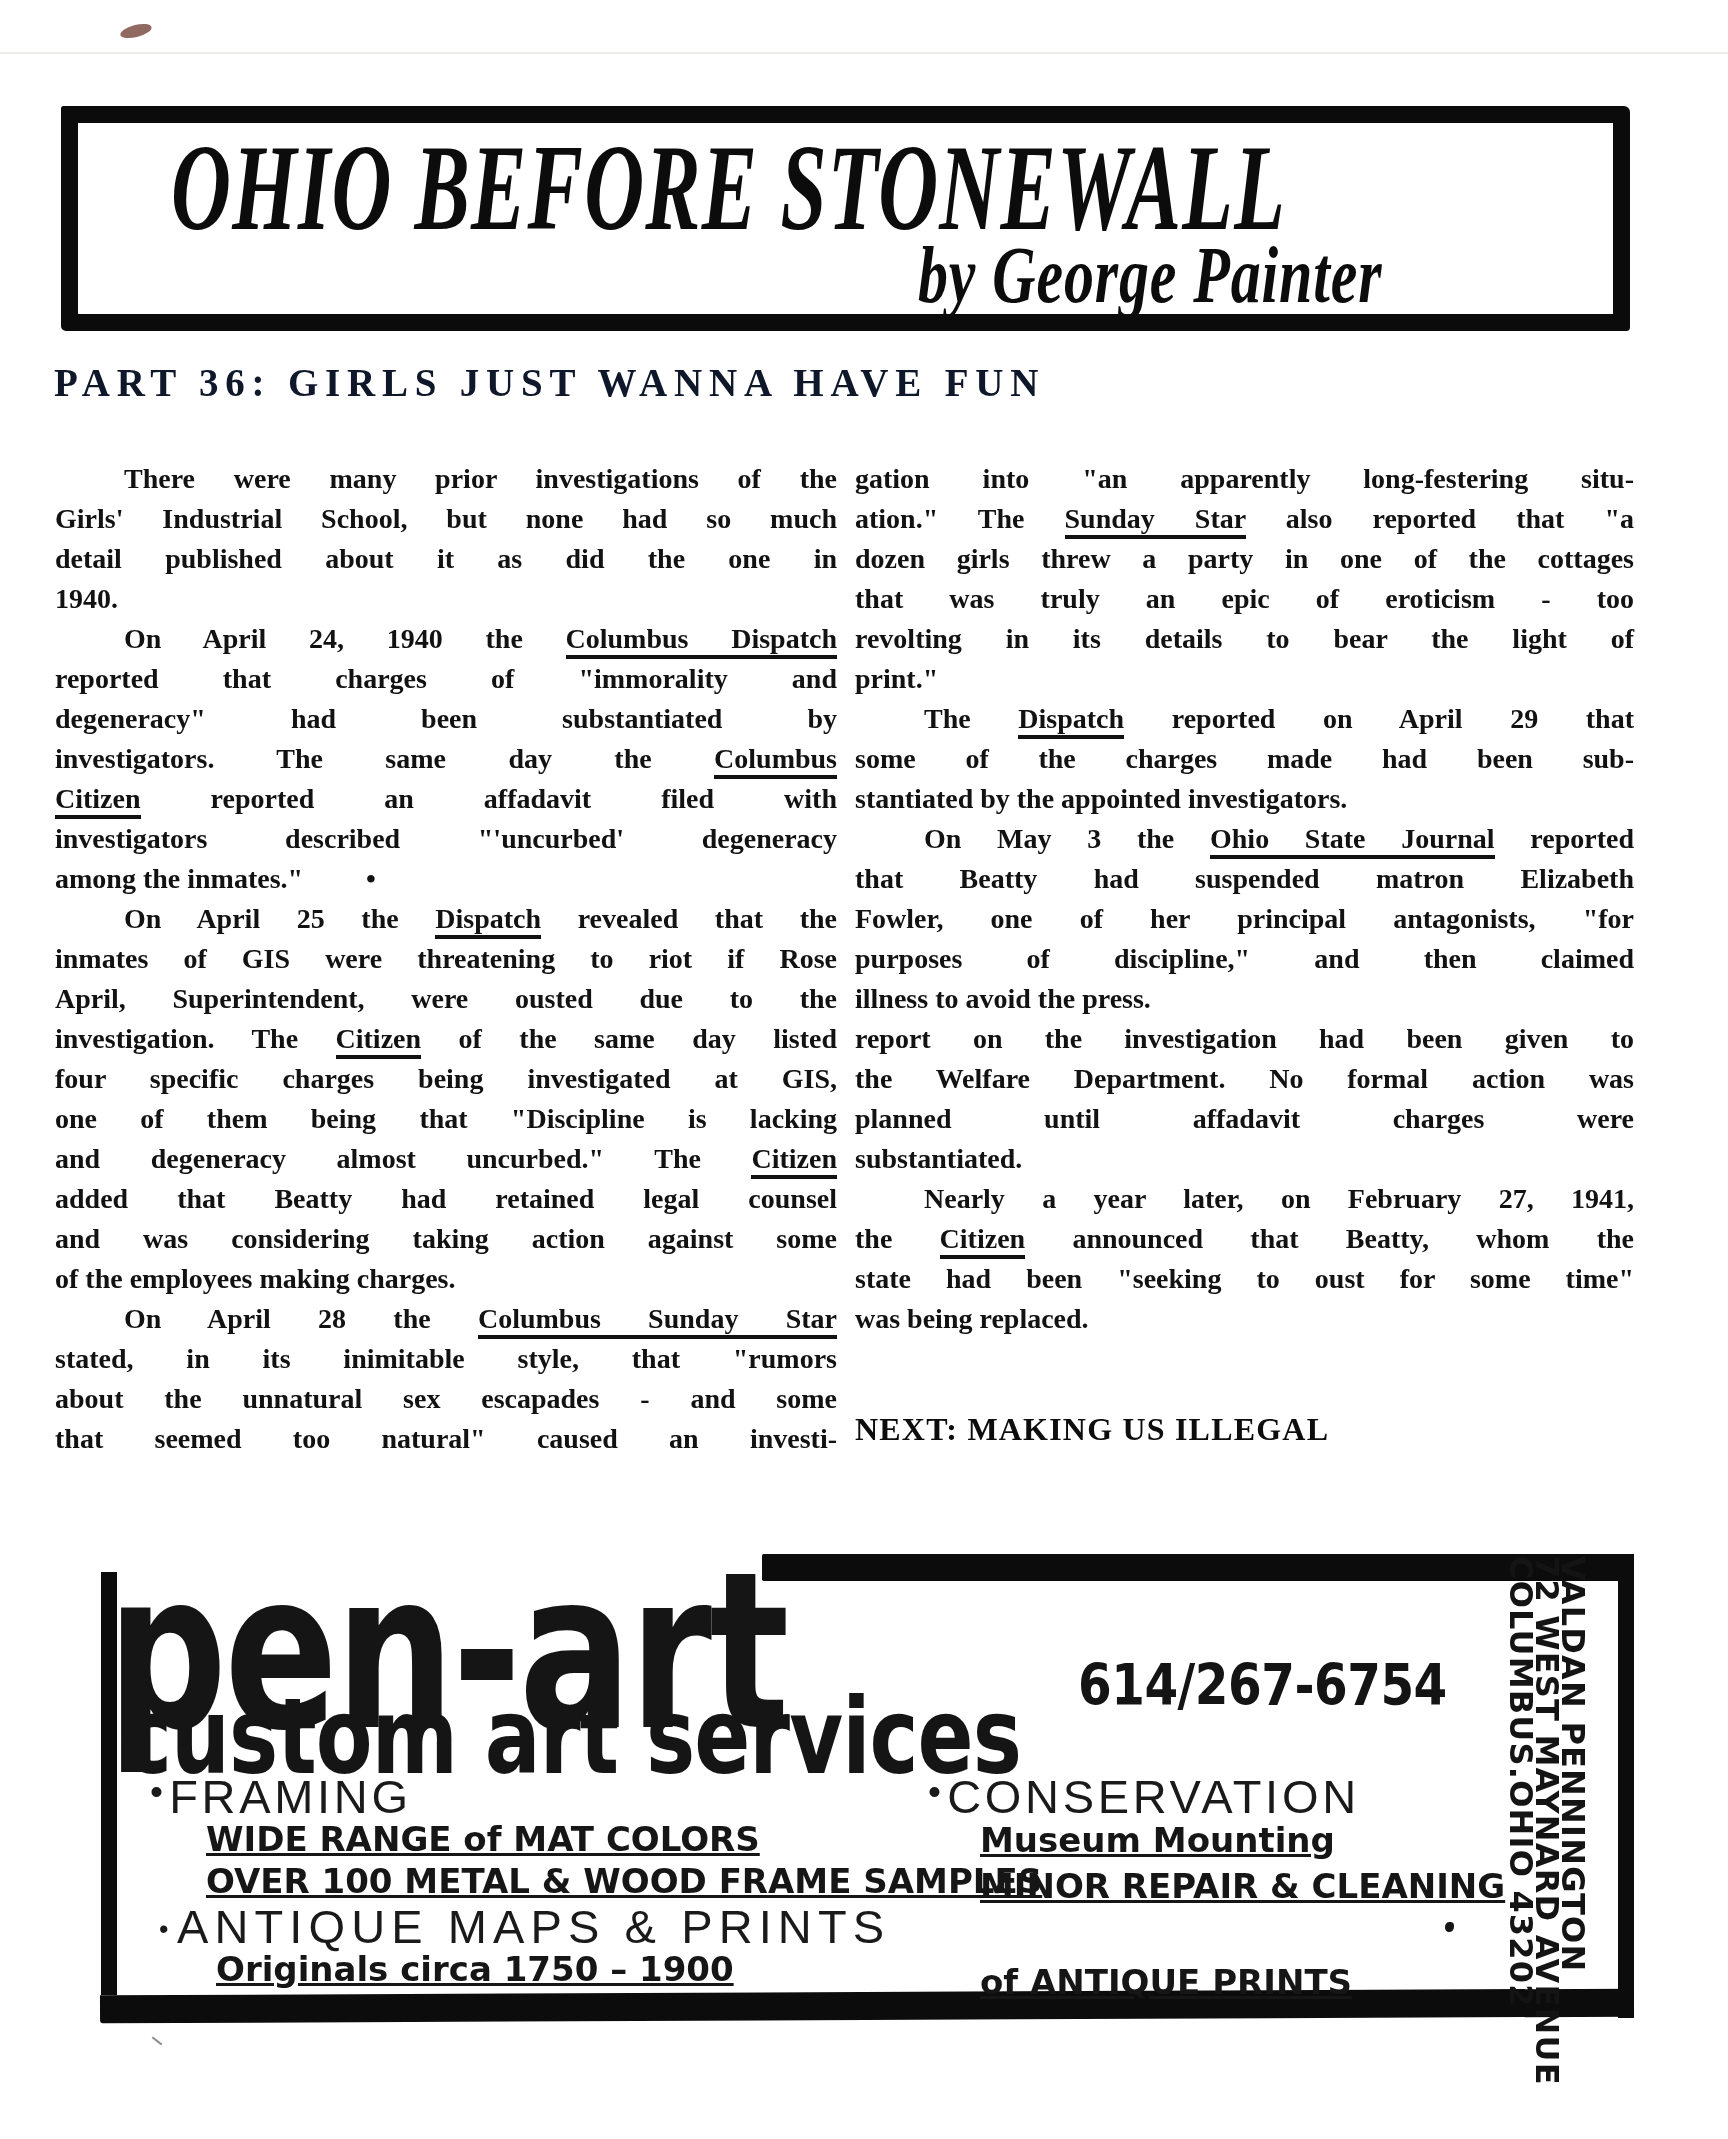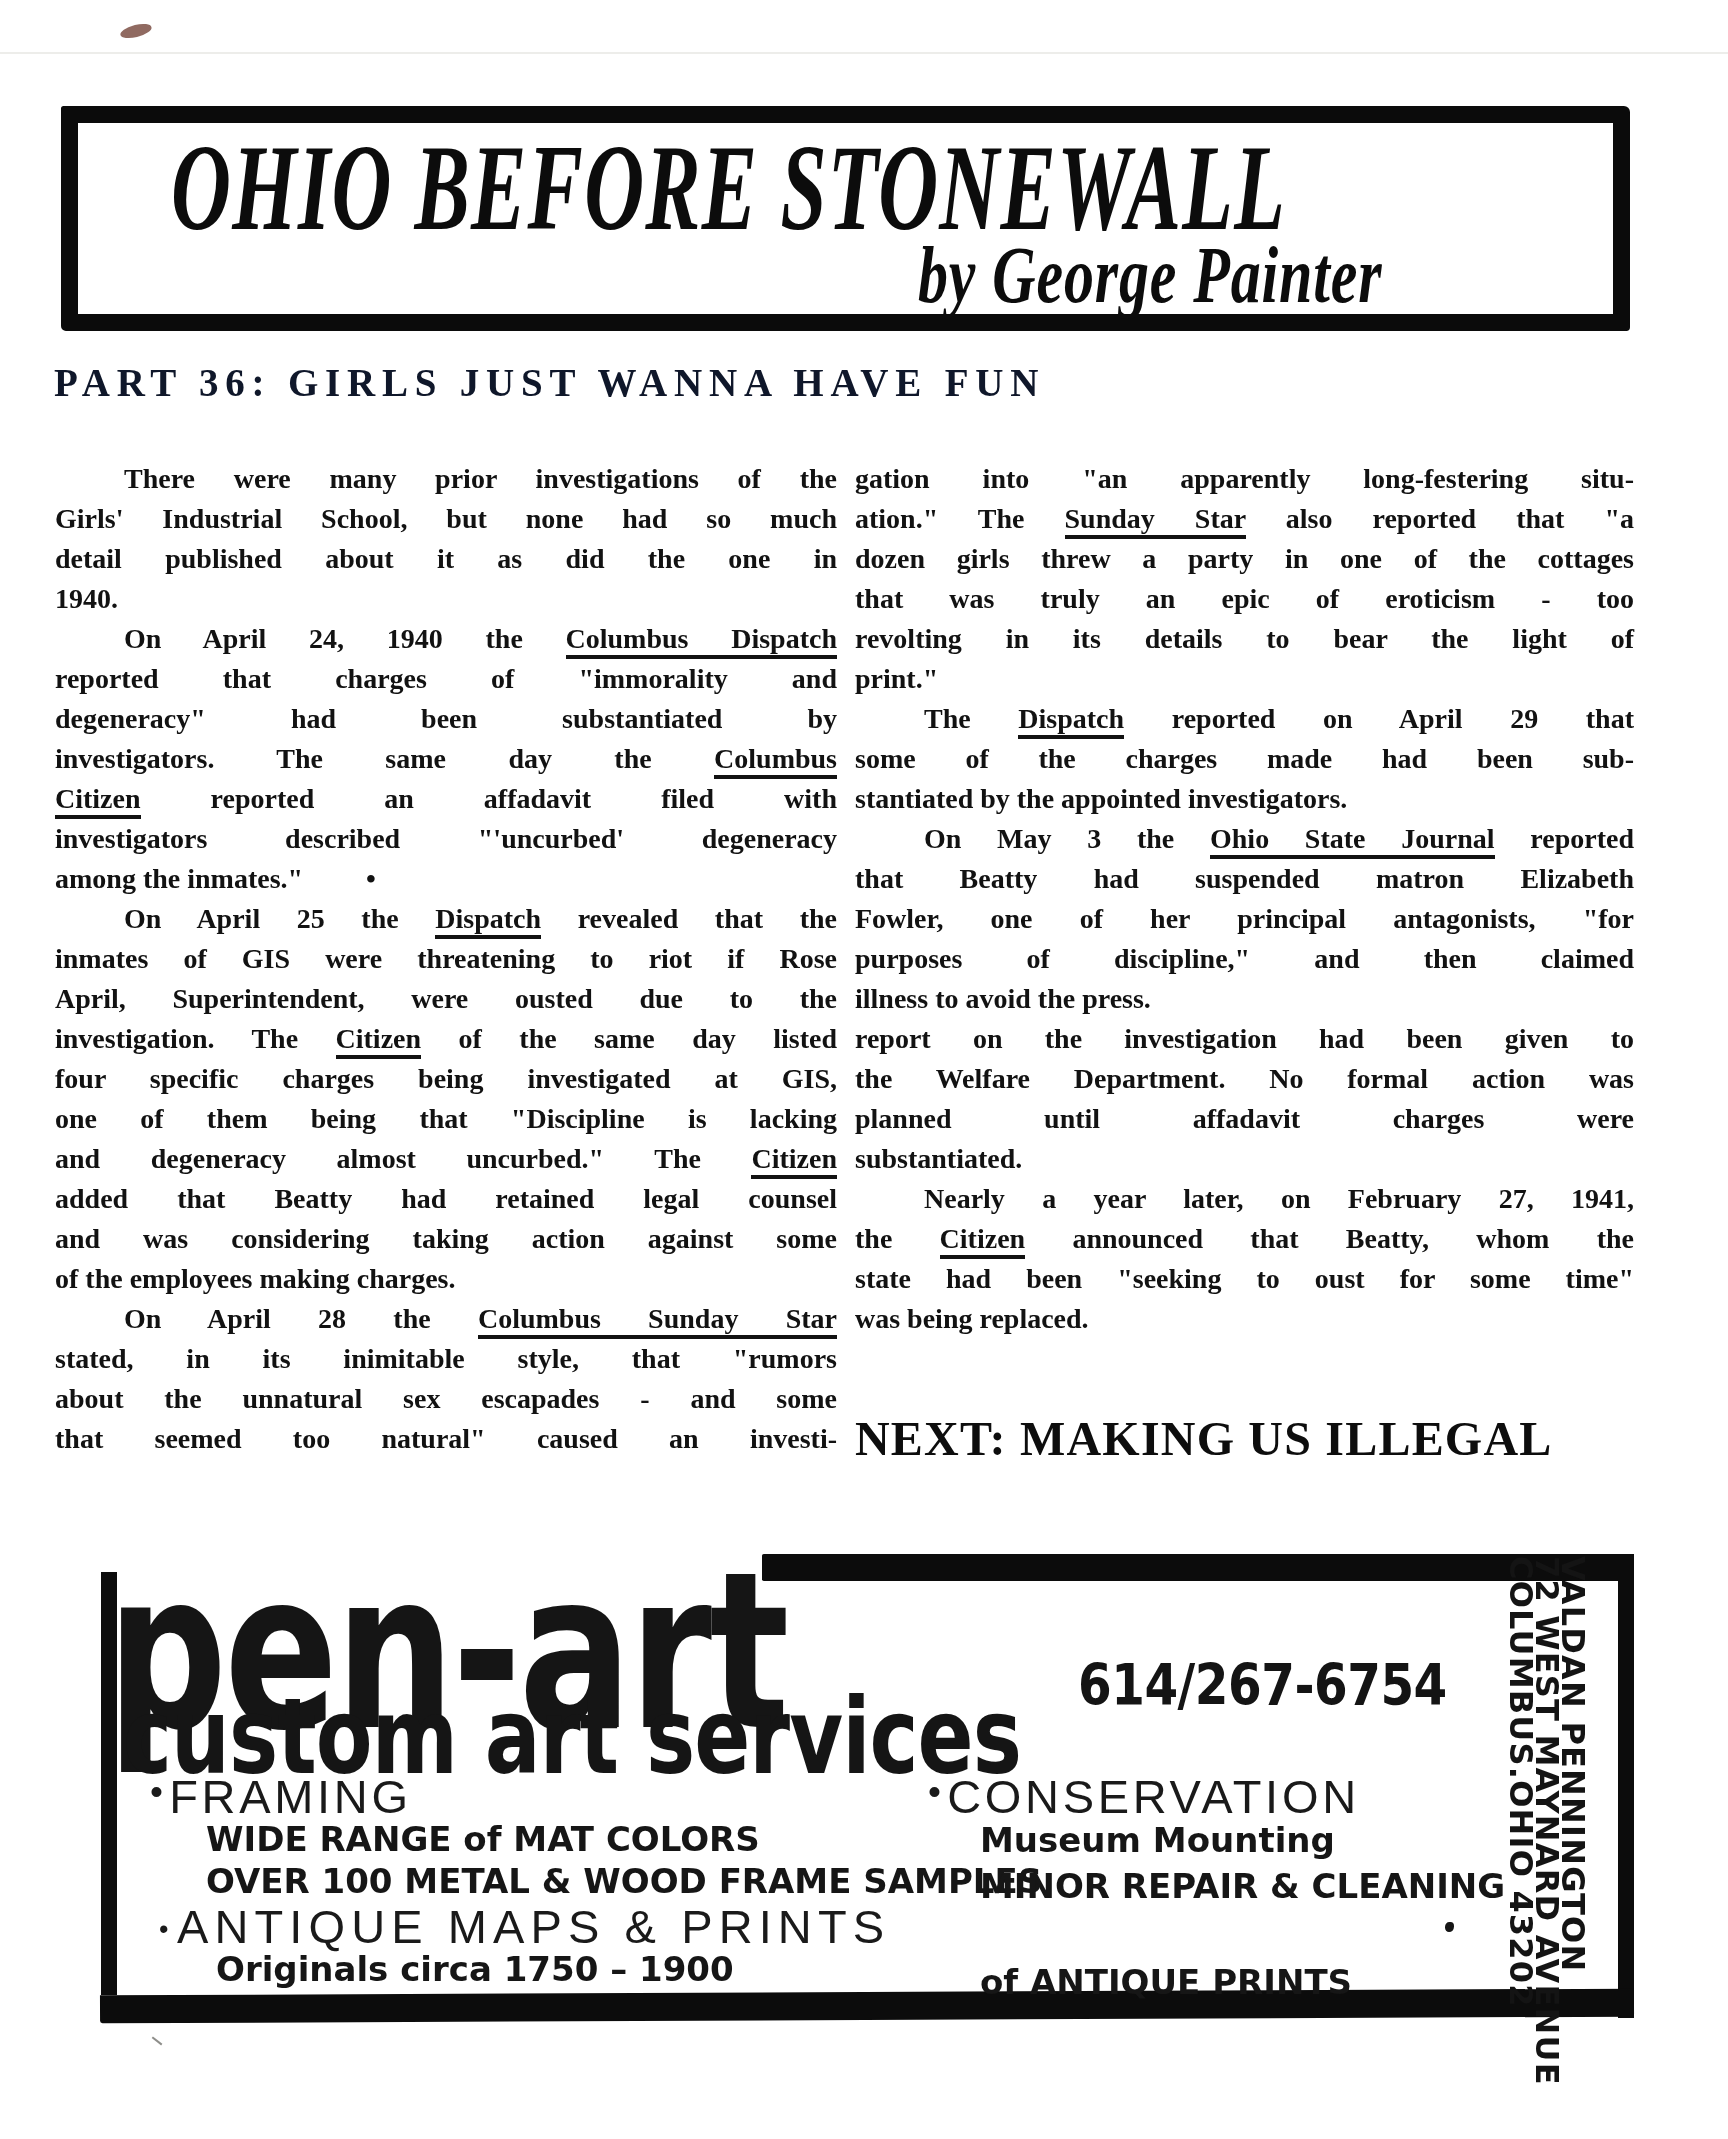--- a/index.html
+++ b/index.html
@@ -28,21 +28,21 @@
 
   
   .col{position:absolute;top:459px;font-size:28px;font-weight:700;color:#121212;}
   .col-left{left:55px;width:782px;}
   .col-right{left:855px;width:779px;}
   .tline{height:40px;line-height:40px;text-align:justify;text-align-last:justify;overflow:visible;}
   .tline.last{text-align-last:left;}
   .tline.ind{text-indent:69px;}
   .ul{border-bottom:4.3px solid #121212;padding-bottom:0.6px;}
 
-  .next-teaser{position:absolute;left:855px;top:1411px;font-size:48px;font-weight:900;
+  .next-teaser{position:absolute;left:855px;top:1411px;font-size:32px;font-weight:900;
               letter-spacing:1.2px;color:#0d0d0d;white-space:nowrap;}
 
   
   .ad{position:absolute;left:100px;top:1518px;width:1534px;height:523px;}
   .bar{position:absolute;background:#0c0c0c;}
   .bar-top{left:662px;top:36px;width:871px;height:27px;border-radius:1.8px;}
   .bar-right{left:1518px;top:36px;width:16px;height:464px;}
   .bar-bottom{left:0;top:474px;width:1534px;height:28px;border-radius:0 0 2.5px 2.5px;transform:rotate(-0.25deg);}
   .bar-left{left:1.2px;top:54px;width:16px;height:423px;}
 
@@ -52,21 +52,21 @@
   .tagline{position:absolute;left:23px;top:166px;font-size:106px;line-height:106px;font-weight:bold;
          letter-spacing:-1.2px;transform:scaleX(0.78);transform-origin:left top;white-space:nowrap;color:#151515;}
   .phone{position:absolute;left:978px;top:134px;font-size:57px;font-weight:bold;letter-spacing:-0.6px;
          transform:scaleX(0.85);transform-origin:left top;white-space:nowrap;color:#141414;}
 
   .svc-head{position:absolute;font-family:"Liberation Sans",sans-serif;font-weight:400;
          font-size:47px;letter-spacing:3.7px;white-space:nowrap;color:#1a1a1a;}
   .svc-head .dot{font-size:37px;vertical-align:8.6px;margin-right:2.5px;}
   .svc-head.wide{letter-spacing:6.1px;}
   .svc-det{position:absolute;font-family:"DejaVu Sans","Liberation Sans",sans-serif;font-weight:bold;
-         font-size:34px;letter-spacing:0;white-space:nowrap;color:#161616;}
+         font-size:34px;letter-spacing:0;white-space:nowrap;color:#161616;text-decoration:underline;}
 
   .address{position:absolute;left:1408px;top:38px;height:436px;writing-mode:vertical-rl;
          font-family:"DejaVu Sans",sans-serif;font-weight:bold;font-size:32px;line-height:26px;
          letter-spacing:1.2px;color:#141414;white-space:nowrap;}
 </style>
 </head>
 <body>
 
 <div class="scan-wave"></div>
 <div class="smudge"></div>

